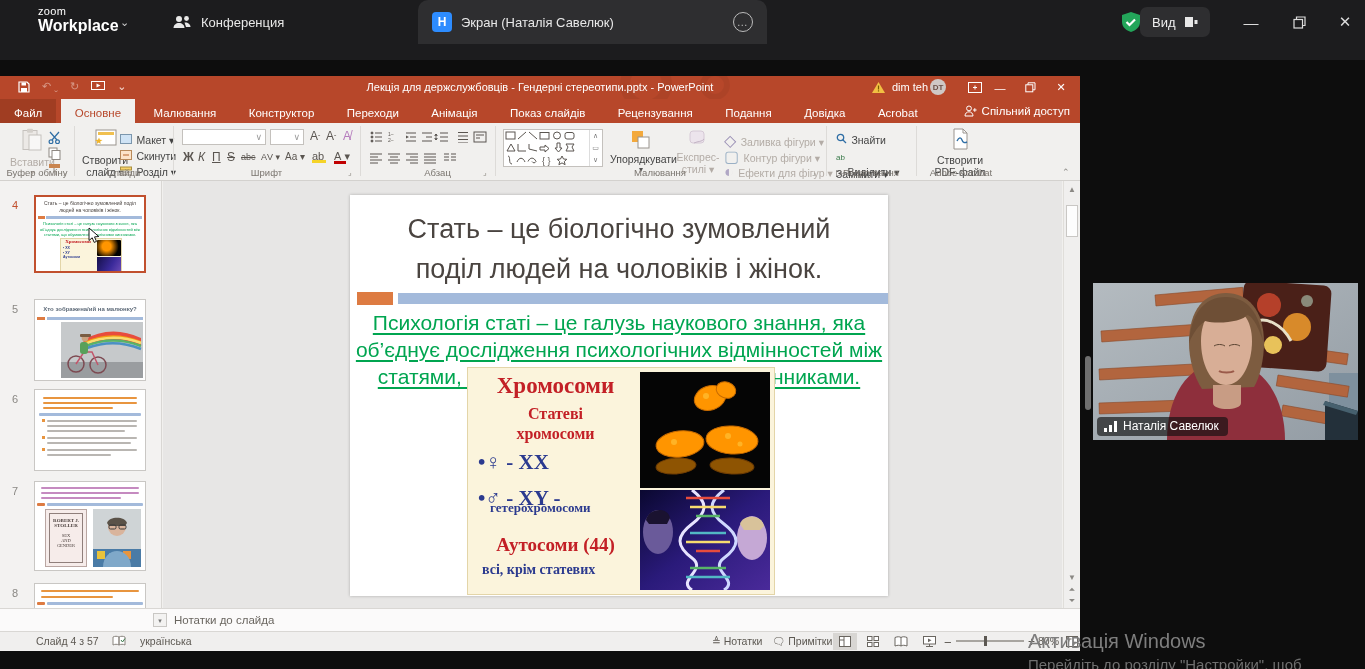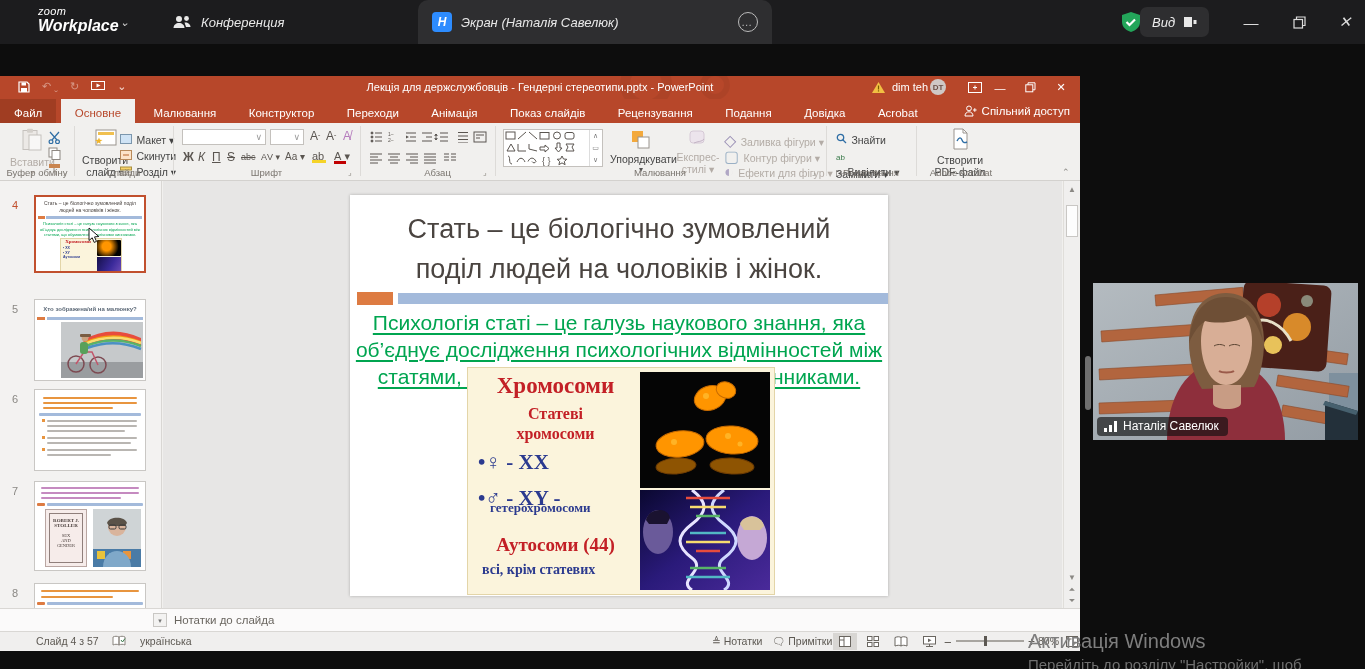--- a/index.html
+++ b/index.html
@@ -2,21 +2,21 @@
 <html><head>
 <meta charset="utf-8">
 <style>
   * { margin:0; padding:0; box-sizing:border-box; }
   html,body { width:1365px; height:669px; overflow:hidden; background:#000; }
   body { font-family:"Liberation Sans", sans-serif; }
   #screen { position:relative; width:1365px; height:669px; background:#0d0d0d; overflow:hidden; }
   .abs { position:absolute; }
 
   
-  .zoombar { left:0; top:0; width:1365px; height:44px; background:#1c1c1e;font-style:italic; }
+  .zoombar { left:0; top:0; width:1365px; height:60px; background:#1c1c1e; }
   .zlogo-top { left:38px; top:5px; color:#fff; font-size:11px; letter-spacing:.3px; }
   .zlogo-bot { left:38px; top:17px; color:#fff; font-size:16px; font-weight:bold; }
   .zchev { left:120px; top:16px; color:#cfcfcf; font-size:11px; }
   .ztab { color:#e8e8e8; font-size:13px; display:flex; align-items:center; gap:9px; height:44px; }
   .ztab-active { background:#2e2e30; border-radius:10px 10px 0 0; padding:0 14px; }
   .zavatar { width:20px; height:20px; border-radius:4px; background:#2d8cff; color:#fff; font-size:12px; font-weight:bold; display:flex; align-items:center; justify-content:center; }
   .zmore { width:20px; height:20px; border:1.4px solid #bbb; border-radius:50%; color:#bbb; font-size:11px; display:flex; align-items:center; justify-content:center; letter-spacing:1px; }
   .zviewbtn { left:1140px; top:7px; height:30px; background:#2e2e30; border-radius:7px; color:#efefef; font-size:13px; display:flex; align-items:center; gap:8px; padding:0 12px; }
   .zwinbtn { top:0; width:46px; height:44px; color:#dcdcdc; font-size:15px; display:flex; align-items:center; justify-content:center; }
 

